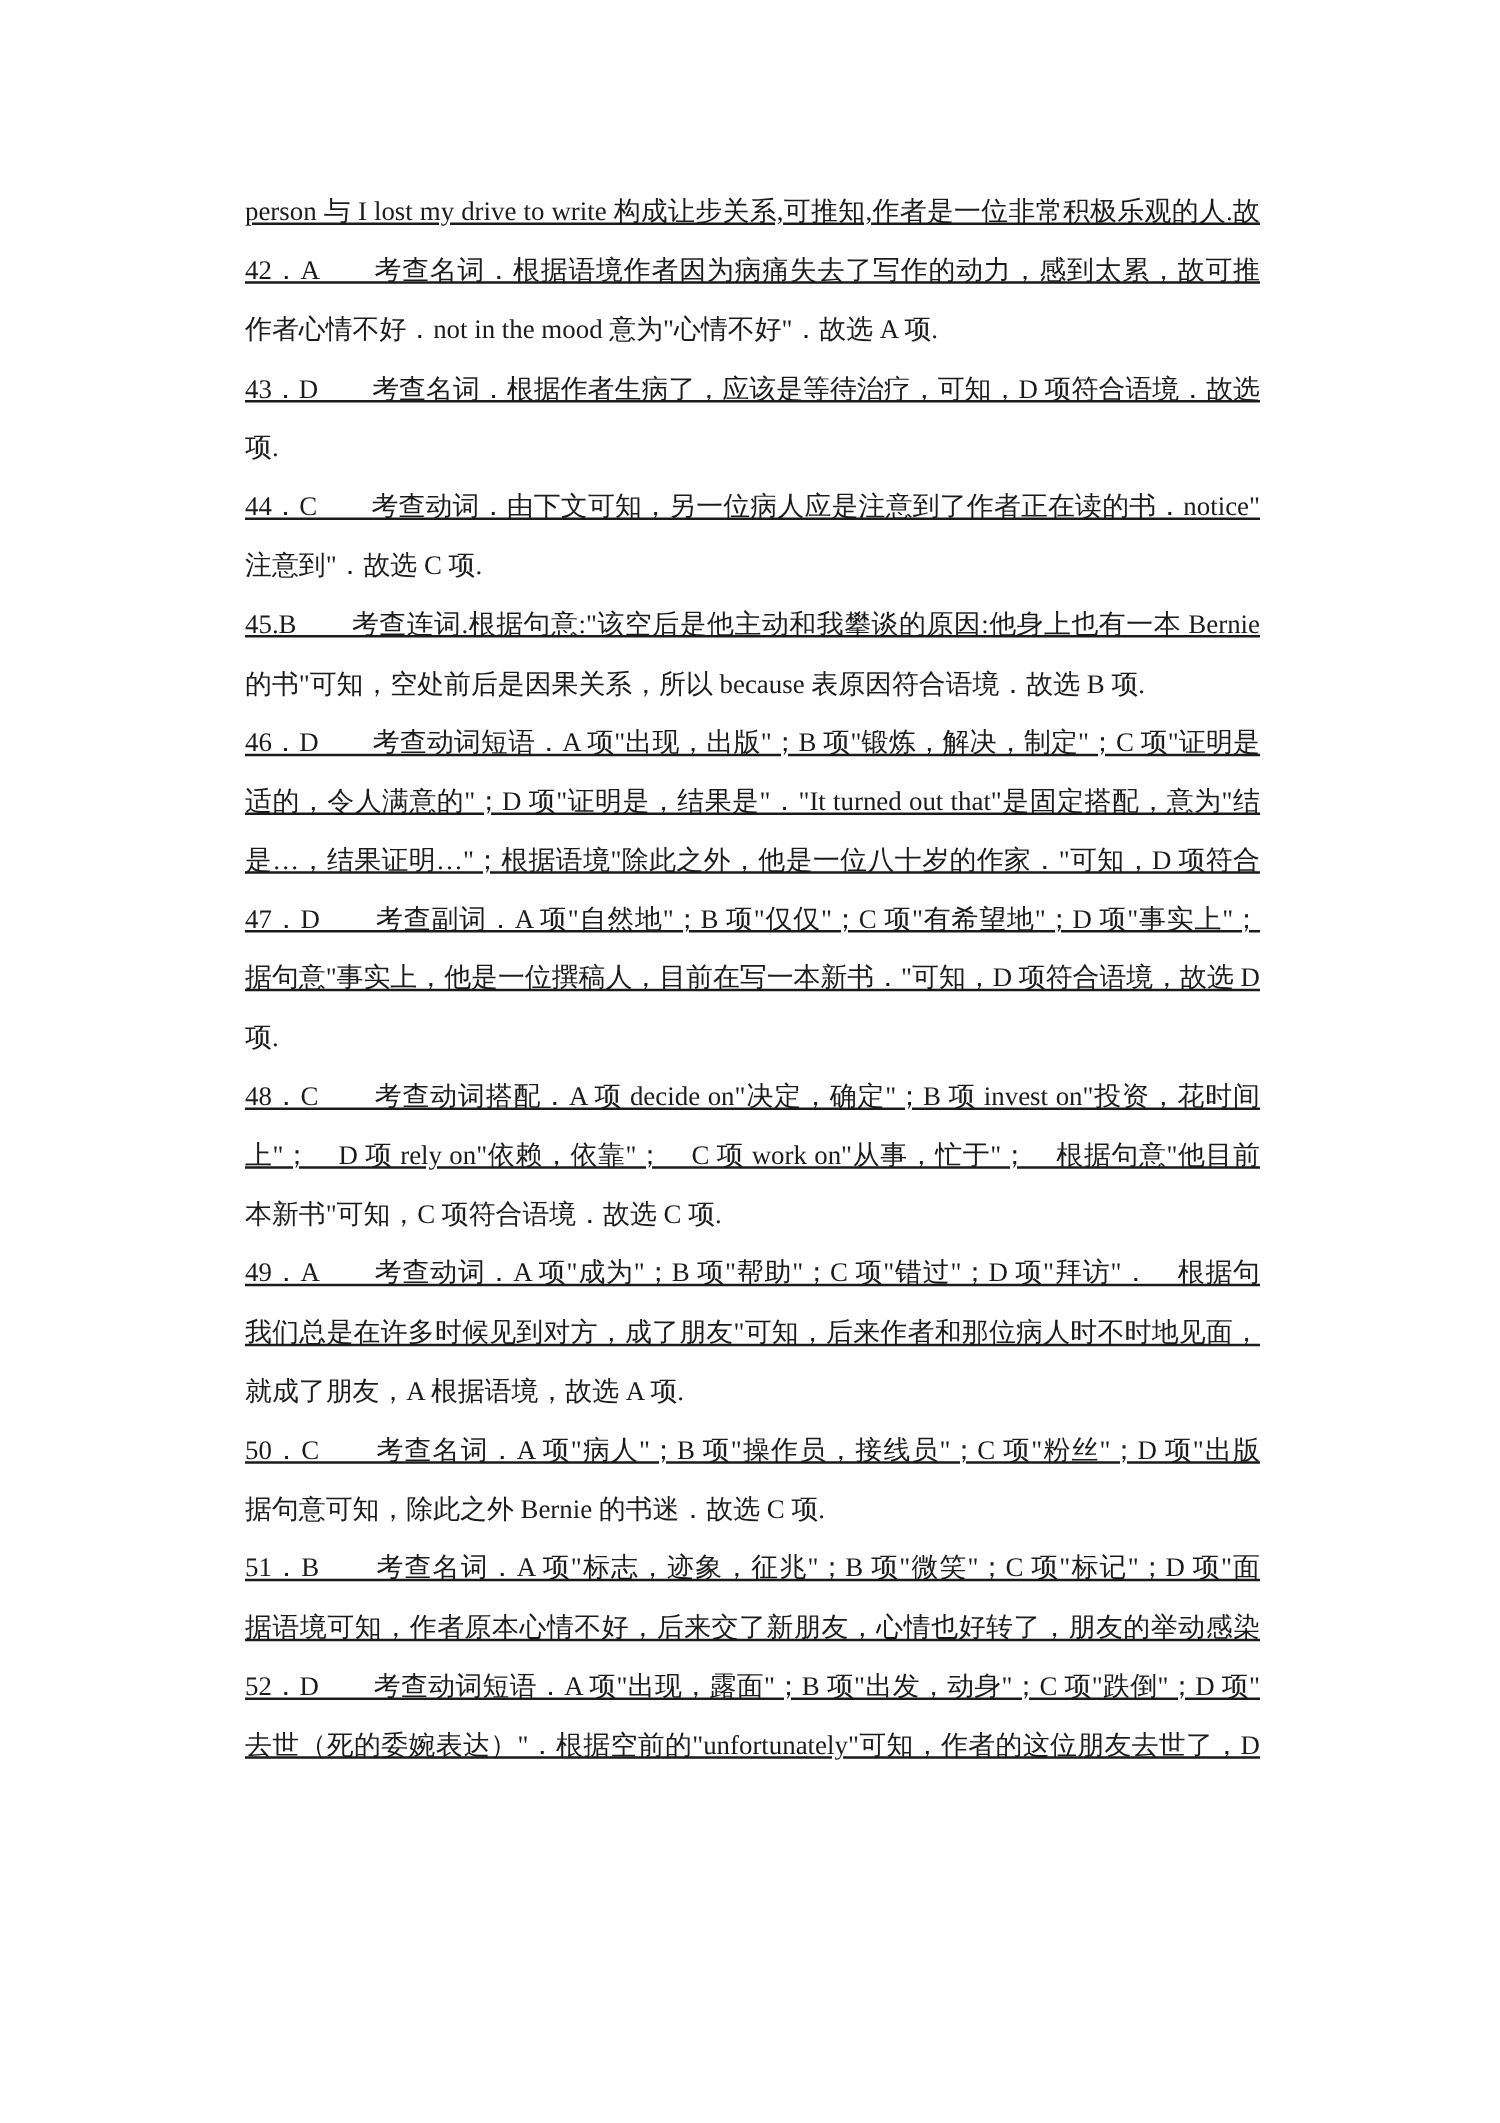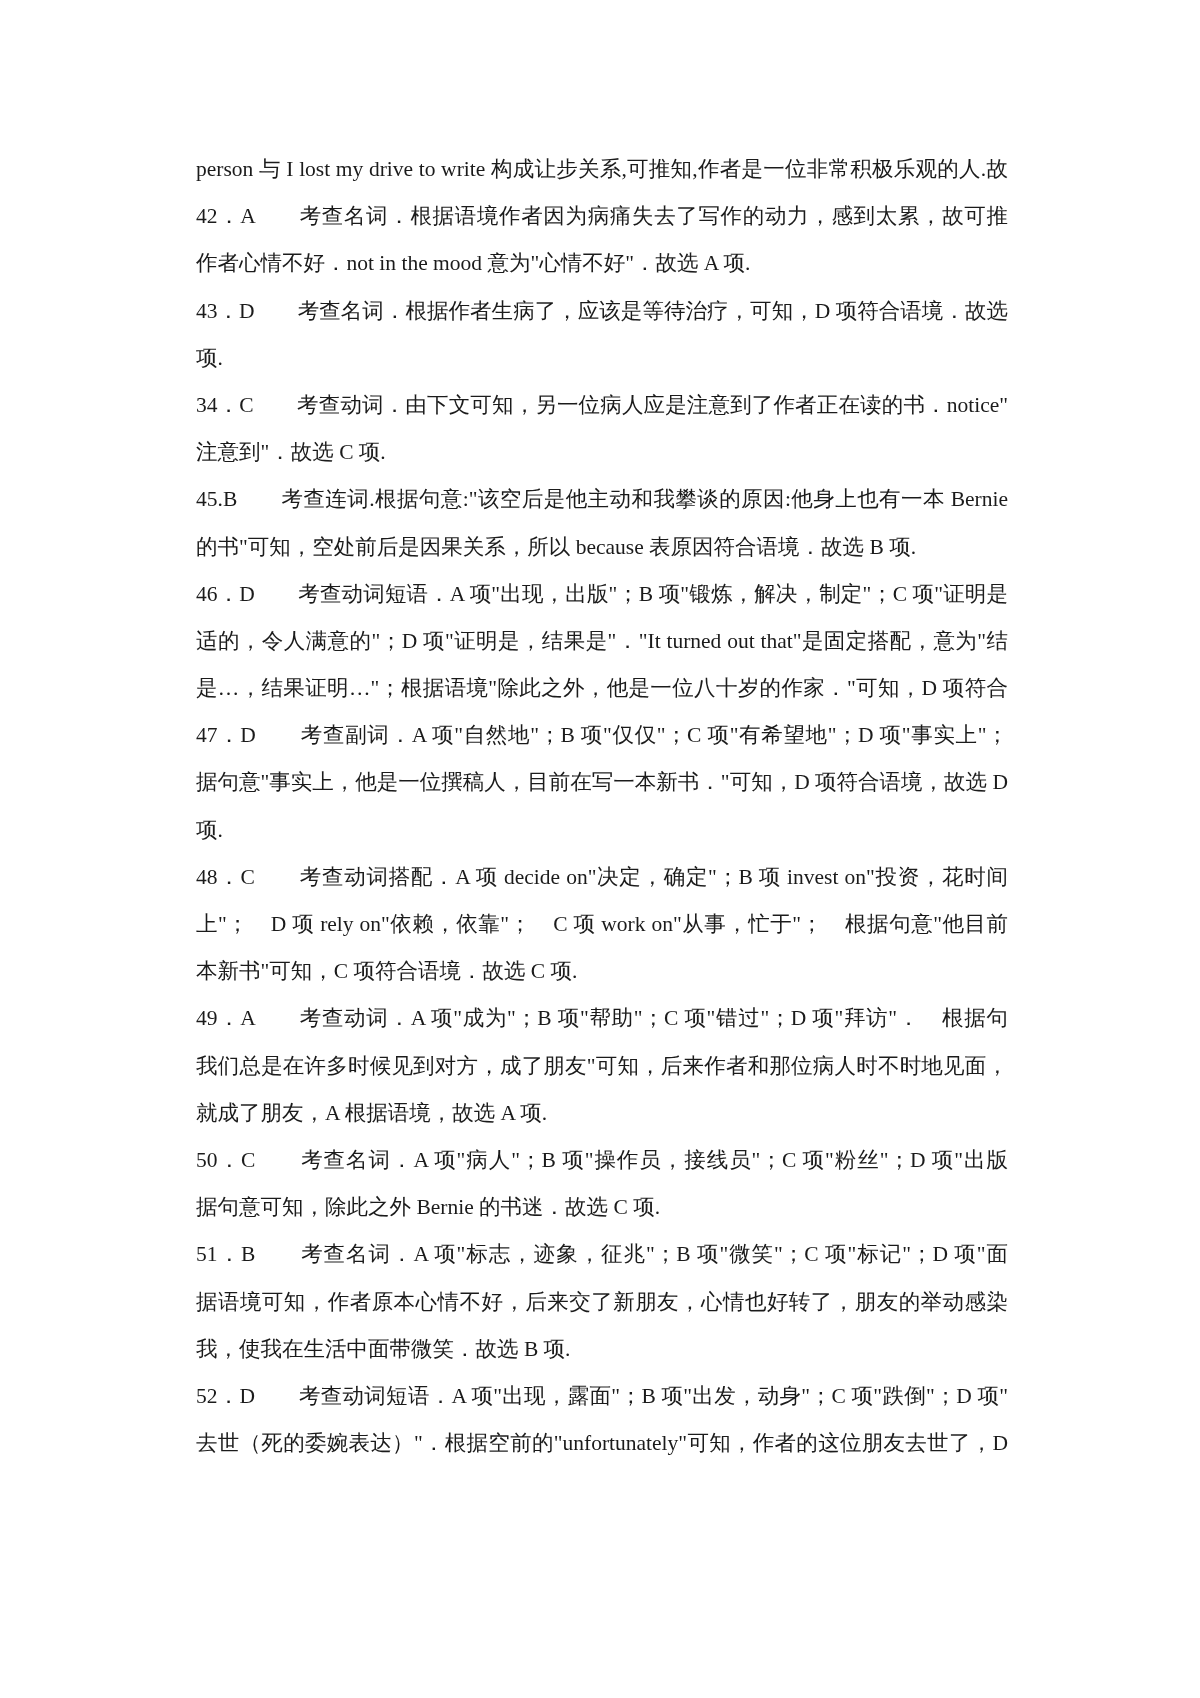--- a/index.html
+++ b/index.html
@@ -27,40 +27,41 @@
   .line {
     font-size: 21.5px;
     height: 47.2px;
     line-height: 47.2px;
     overflow: hidden;
     white-space: normal;
     text-align: justify;
   }
   .line.full {
     text-align-last: justify;
+    text-decoration: underline;
     -moz-text-align-last: justify;
   }
 </style>
 </head>
 <body>
 
 <div class="page-content">
     <div class="paragraph">
       <div class="line full">person 与 I lost my drive to write 构成让步关系,可推知,作者是一位非常积极乐观的人.故</div>
     </div>
     <div class="paragraph">
       <div class="line full">42．A　　考查名词．根据语境作者因为病痛失去了写作的动力，感到太累，故可推知，</div>
       <div class="line">作者心情不好．not in the mood 意为"心情不好"．故选 A 项.</div>
     </div>
     <div class="paragraph">
       <div class="line full">43．D　　考查名词．根据作者生病了，应该是等待治疗，可知，D 项符合语境．故选 D</div>
       <div class="line">项.</div>
     </div>
     <div class="paragraph">
-      <div class="line full">34．C　　考查动词．由下文可知，另一位病人应是注意到了作者正在读的书．notice"</div>
+      <div class="line full">44．C　　考查动词．由下文可知，另一位病人应是注意到了作者正在读的书．notice"</div>
       <div class="line">注意到"．故选 C 项.</div>
     </div>
     <div class="paragraph">
       <div class="line full">45.B　　考查连词.根据句意:"该空后是他主动和我攀谈的原因:他身上也有一本 Bernie</div>
       <div class="line">的书"可知，空处前后是因果关系，所以 because 表原因符合语境．故选 B 项.</div>
     </div>
     <div class="paragraph">
       <div class="line full">46．D　　考查动词短语．A 项"出现，出版"；B 项"锻炼，解决，制定"；C 项"证明是合</div>
       <div class="line full">适的，令人满意的"；D 项"证明是，结果是"．"It turned out that"是固定搭配，意为"结果</div>
       <div class="line full">是…，结果证明…"；根据语境"除此之外，他是一位八十岁的作家．"可知，D 项符合语</div>
@@ -80,19 +81,18 @@
       <div class="line full">我们总是在许多时候见到对方，成了朋友"可知，后来作者和那位病人时不时地见面，也</div>
       <div class="line">就成了朋友，A 根据语境，故选 A 项.</div>
     </div>
     <div class="paragraph">
       <div class="line full">50．C　　考查名词．A 项"病人"；B 项"操作员，接线员"；C 项"粉丝"；D 项"出版商"．　根</div>
       <div class="line">据句意可知，除此之外 Bernie 的书迷．故选 C 项.</div>
     </div>
     <div class="paragraph">
       <div class="line full">51．B　　考查名词．A 项"标志，迹象，征兆"；B 项"微笑"；C 项"标记"；D 项"面罩"．　根</div>
       <div class="line full">据语境可知，作者原本心情不好，后来交了新朋友，心情也好转了，朋友的举动感染了</div>
-      <div class="line">我，使我在生活中面带微笑．故选 B 项.</div>
     </div>
     <div class="paragraph">
       <div class="line full">52．D　　考查动词短语．A 项"出现，露面"；B 项"出发，动身"；C 项"跌倒"；D 项"</div>
       <div class="line full">去世（死的委婉表达）"．根据空前的"unfortunately"可知，作者的这位朋友去世了，D 项</div>
     </div>
   </div>
 
 </body></html>

